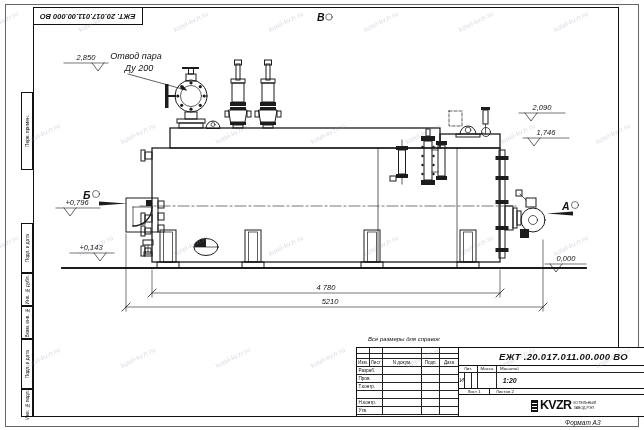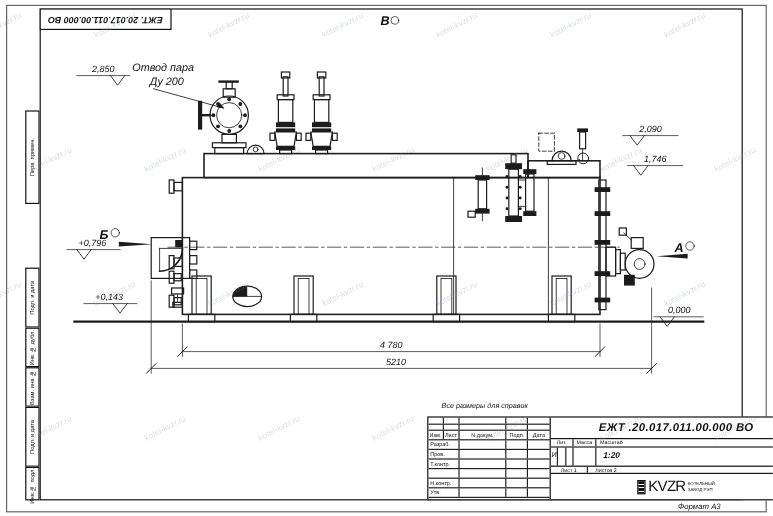--- a/index.html
+++ b/index.html
@@ -59,21 +59,21 @@
   .meta-h{height:6.5px;display:flex;border-bottom:.6px solid #222}
   .meta-v{height:16px;display:flex;border-bottom:1.2px solid #111}
   .meta-s{height:6.5px;display:flex;border-bottom:1.2px solid #111}
   .meta-c{flex:1;display:flex;align-items:center;justify-content:center;gap:2px}
   .mh{border-right:.6px solid #222;display:flex;align-items:center;justify-content:center;font-size:4.4px;color:#111}
   .mh:last-child{border-right:none}
   .mw19{width:19px}.mw25{width:25px}.mw6{width:6.4px}.mw31{width:31px}.mw30{width:30px}
   .lit-val{font:italic 6px "Liberation Sans",sans-serif}
   .scale-val{font:italic 600 7px "Liberation Sans",sans-serif}
   .logo-ico{width:7px;height:12px;background:repeating-linear-gradient(180deg,#111 0 2px,#fff 2px 3px);border:.5px solid #111}
-  .logo-txt{font-weight:normal;font-size:12.5px;letter-spacing:-.6px;color:#111;line-height:1}
+  .logo-txt{font-weight:bold;font-size:12.5px;letter-spacing:-.6px;color:#111;line-height:1}
   .logo-sub{display:flex;flex-direction:column;font-size:3.6px;line-height:1.2;color:#111;text-align:left}
 
   
   .wm-layer{position:absolute;inset:0;z-index:6;pointer-events:none;overflow:hidden}
   .wm{position:absolute;transform:rotate(-27deg);font-size:7px;color:rgba(135,148,168,.33);white-space:nowrap}
 </style>
 </head>
 <body>
 
 <div class="sheet">

